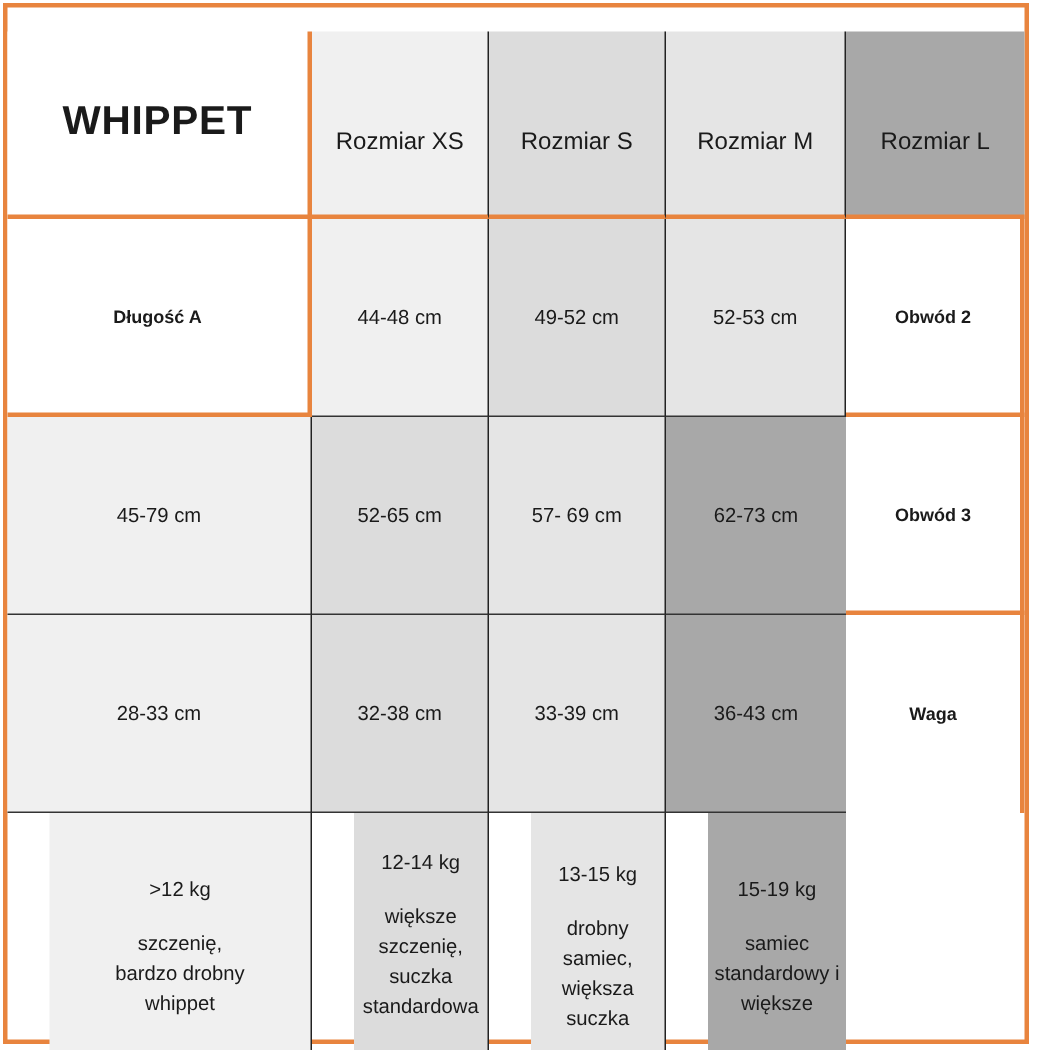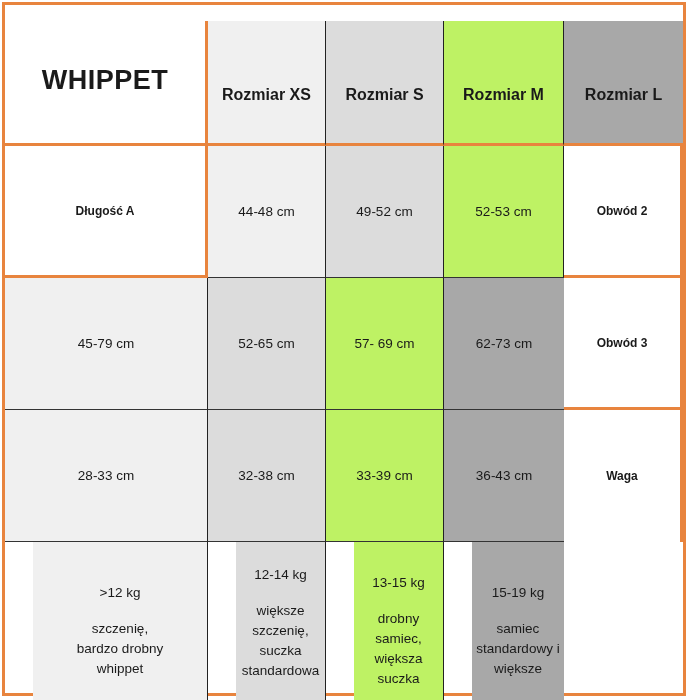--- a/index.html
+++ b/index.html
@@ -4,24 +4,24 @@
 <style>
   html, body { margin: 0; padding: 0; background: #ffffff; }
   body { width: 692px; height: 700px; position: relative; overflow: hidden; font-family: "Liberation Sans", "DejaVu Sans", sans-serif; color: #1a1a1a; }
   .frame { position: absolute; left: 2px; top: 2px; width: 684px; height: 694px; border: 3px solid #e8843e; box-sizing: border-box; }
   .grid { position: absolute; left: 5px; top: 21px; width: 678px; height: 688px; display: grid;
           grid-template-columns: 203px 118px 118px 120px 119px;
           grid-template-rows: 125px 132px 132px 132px 167px; }
   .cell { box-sizing: border-box; display: flex; align-items: center; justify-content: center; text-align: center; font-size: 13.5px; border-right: 1px solid #222; border-bottom: 1px solid #333; }
   .label { background: #ffffff; font-weight: bold; font-size: 12px; border-right: 3px solid #e8843e; border-bottom: 3px solid #e8843e; }
   .title { font-size: 27px; font-weight: bold; letter-spacing: 0.5px; padding-bottom: 4px; }
-  .hdr { font-weight: bold; font-size: 16px; padding-top: 26px; border-bottom: 3px solid #e8843e; }
+  .hdr { font-weight: normal; font-size: 16px; padding-top: 26px; border-bottom: 3px solid #e8843e; }
   .c1 { background: #f0f0f0; }
   .c2 { background: #dcdcdc; text-align: right; }
-  .c3 { background: #bef264; }
+  .c3 { background: #e5e5e5; }
   .c4 { background: #a8a8a8; border-right: none; }
   .last { border-bottom: none; }
   .multi { flex-direction: column; line-height: 20px; margin-left: 28px; }
   .multi .gap { height: 16px; }
 </style>
 </head>
 <body>
 
 <div class="frame"></div>
 <div class="grid">

